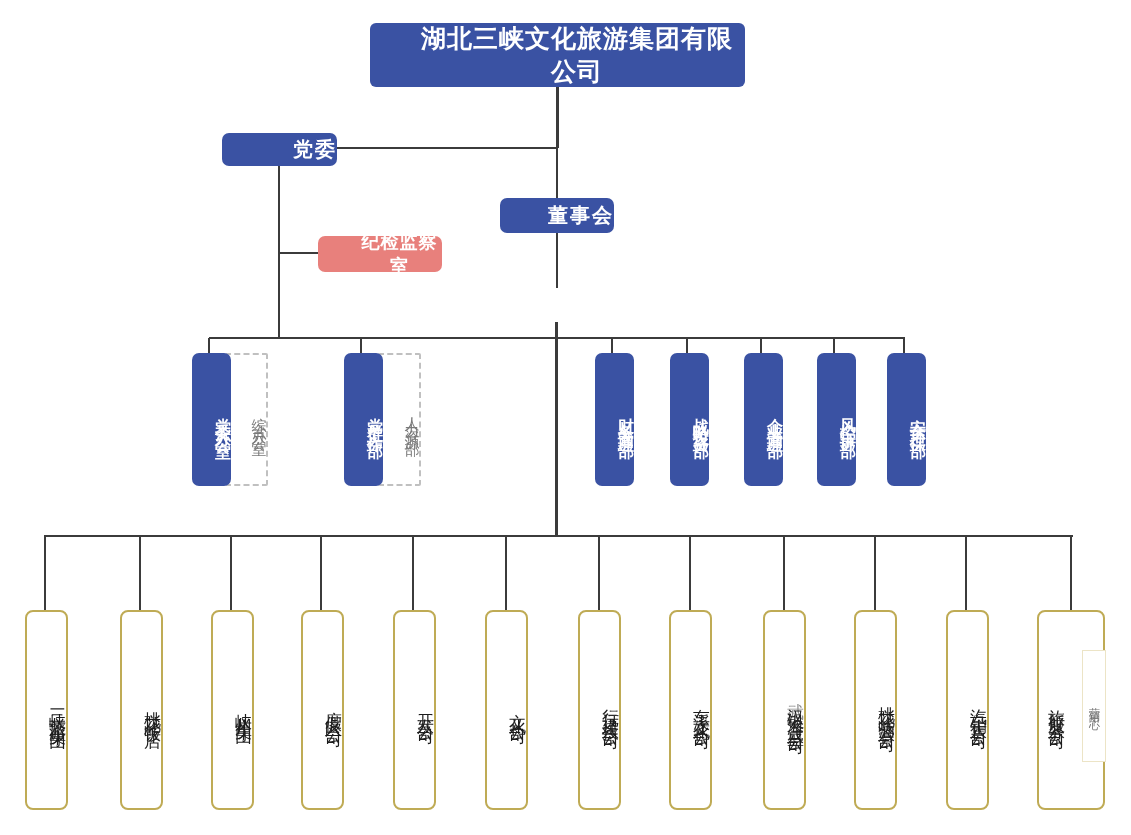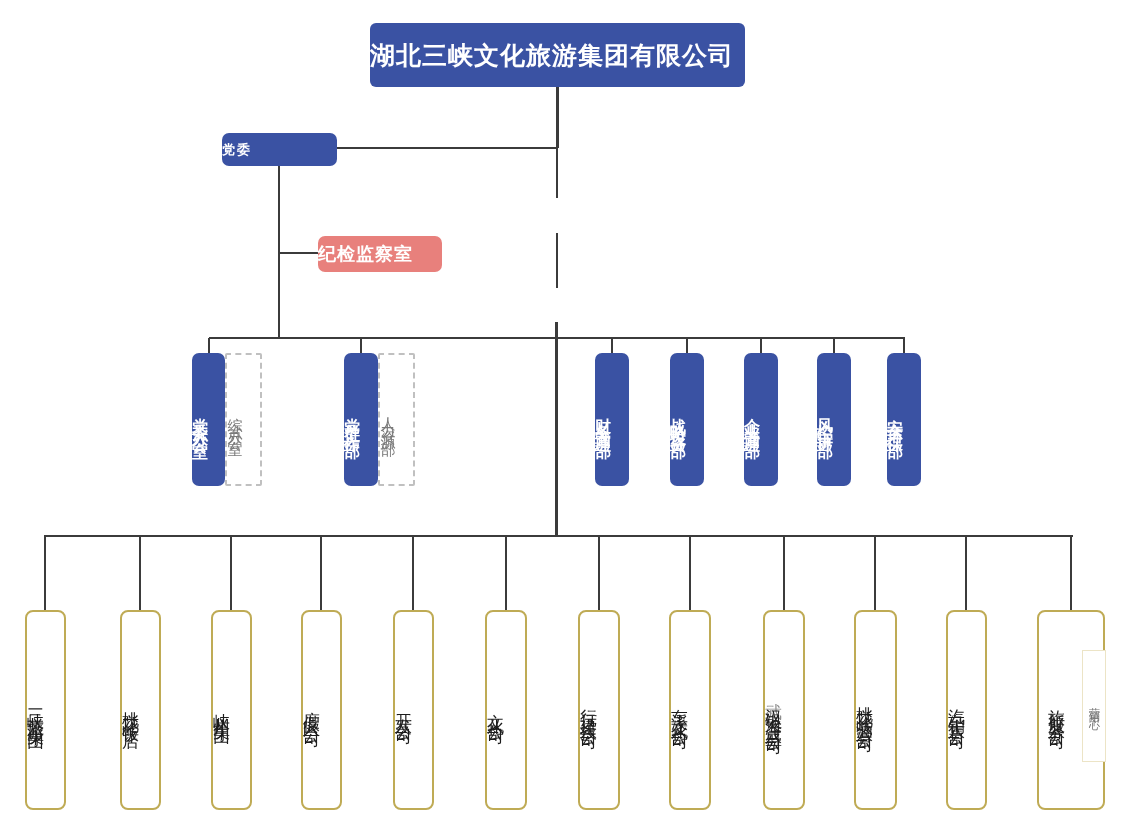--- a/index.html
+++ b/index.html
@@ -2,26 +2,26 @@
 <html><head>
 <meta charset="utf-8">
 <style>
   html,body{margin:0;padding:0;background:#ffffff;}
   .canvas{
     position:relative;width:1131px;height:835px;background:#ffffff;
     font-family:"Liberation Serif","DejaVu Serif",serif;overflow:hidden;
   }
   .line{position:absolute;background:#3b3b3b;}
   .node{
-    position:absolute;display:flex;align-items:center;justify-content:flex-start;
-    box-sizing:border-box;text-align:center;
+    position:absolute;display:flex;align-items:center;justify-content:flex-end;
+    box-sizing:border-box;text-align:center;padding-left:39px;
   }
   .blue{background:#3a52a3;color:#ffffff;font-weight:bold;border-radius:7px;}
   .red{background:#e8807c;color:#ffffff;font-weight:bold;border-radius:7px;}
-  .hlabel{font-size:13px;letter-spacing:2px;}
+  .hlabel{font-size:20px;letter-spacing:2px;}
   .root-node{font-size:25px;letter-spacing:1px;border-radius:6px;}
   .disc-node{font-size:18px;letter-spacing:1px;}
   .vtext{writing-mode:vertical-rl;text-orientation:upright;line-height:1;}
   .dept .vtext{font-size:16px;letter-spacing:6px;}
   .dashed{
     border:2px dashed #c0c0c0;background:#ffffff;color:#7a7a7a;
     border-radius:2px;font-weight:normal;
   }
   .dashed .vtext{font-size:15px;letter-spacing:6px;}
   .sub{
@@ -78,20 +78,23 @@
   </div>
 
   <div class="node blue hlabel" style="left:222px;top:133px;width:115px;height:33px;">
     <span>党委</span>
   </div>
 
   <div class="node red disc-node" style="left:318px;top:236px;width:124px;height:36px;">
     <span>纪检监察室</span>
   </div>
 
+  <div class="node blue hlabel" style="left:500px;top:198px;width:114px;height:35px;">
+    <span>董事会</span>
+  </div>
 
 
   <div class="node dashed" style="left:225px;top:353px;width:37px;height:133px;">
     <div class="vtext">综合办公室</div>
   </div>
   <div class="node dashed" style="left:378px;top:353px;width:37px;height:133px;">
     <div class="vtext">人力资源部</div>
   </div>
 
   <div class="node blue dept" style="left:192px;top:353px;width:33px;height:133px;">

